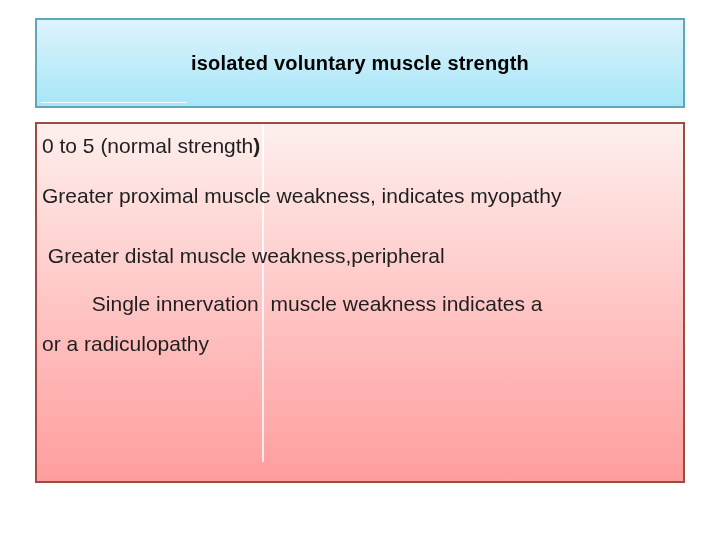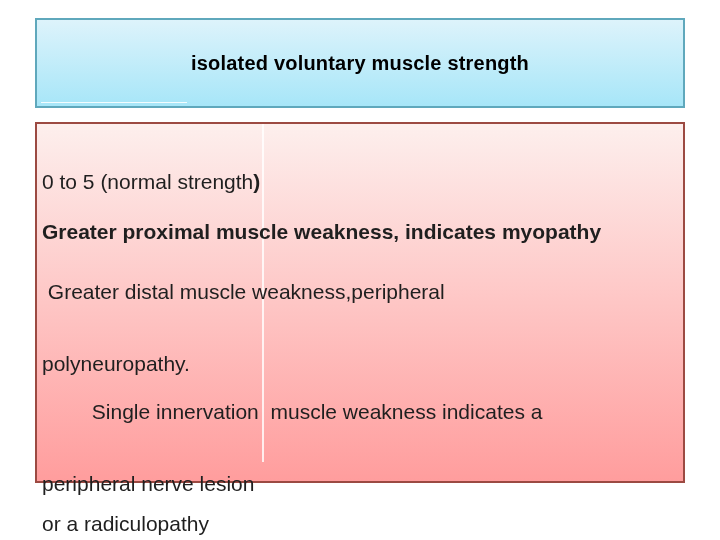--- a/index.html
+++ b/index.html
@@ -52,24 +52,23 @@
     left: 225px; top: 0;
     width: 2px; height: 338px;
     background: rgba(255,255,255,0.8);
   }
   .body-line {
     font-size: 21px;
     line-height: 36px;
     color: var(--body-text-color, #1f1f1f);
     white-space: pre-wrap;
     position: relative;
-    margin-top: 36px;
   }
   .bold { font-weight: bold; }
-  .mt14 { margin-top: 14px; font-weight: bold; }
+  .mt14 { margin-top: 14px; }
   .mt24 { margin-top: 24px; }
   .mt12 { margin-top: 12px; margin-left: 44px; }
   .mt4  { margin-top: 4px; }
 </style>
 </head>
 <body>
 
 <div class="slide">
 
   <div class="title-box">
@@ -79,22 +78,20 @@
 
   <div class="content-box">
     <div class="vertical-line"></div>
 
     <div class="body-line"><span>0 to 5 (normal strength</span><span class="bold">)</span></div>
 
     <div class="body-line mt14">Greater proximal muscle weakness, indicates myopathy</div>
 
     <div class="body-line mt24"> Greater distal muscle weakness,peripheral</div>
 
-    <div class="body-line">polyneuropathy.</div>
 
     <div class="body-line mt12"> Single innervation  muscle weakness indicates a</div>
 
-    <div class="body-line">peripheral nerve lesion</div>
 
     <div class="body-line mt4">or a radiculopathy</div>
   </div>
 
 </div>
 
 </body></html>

